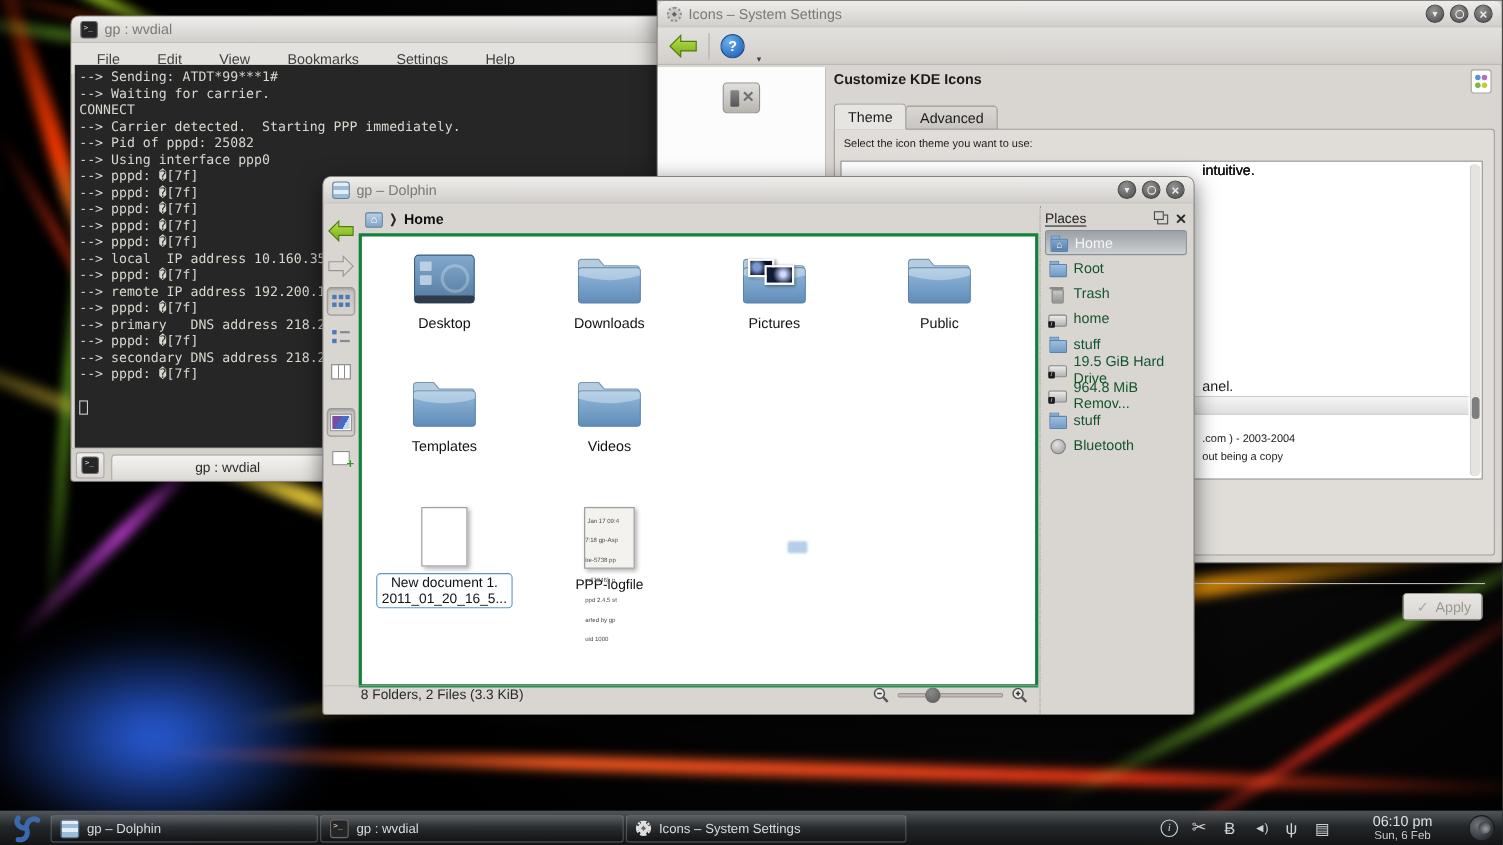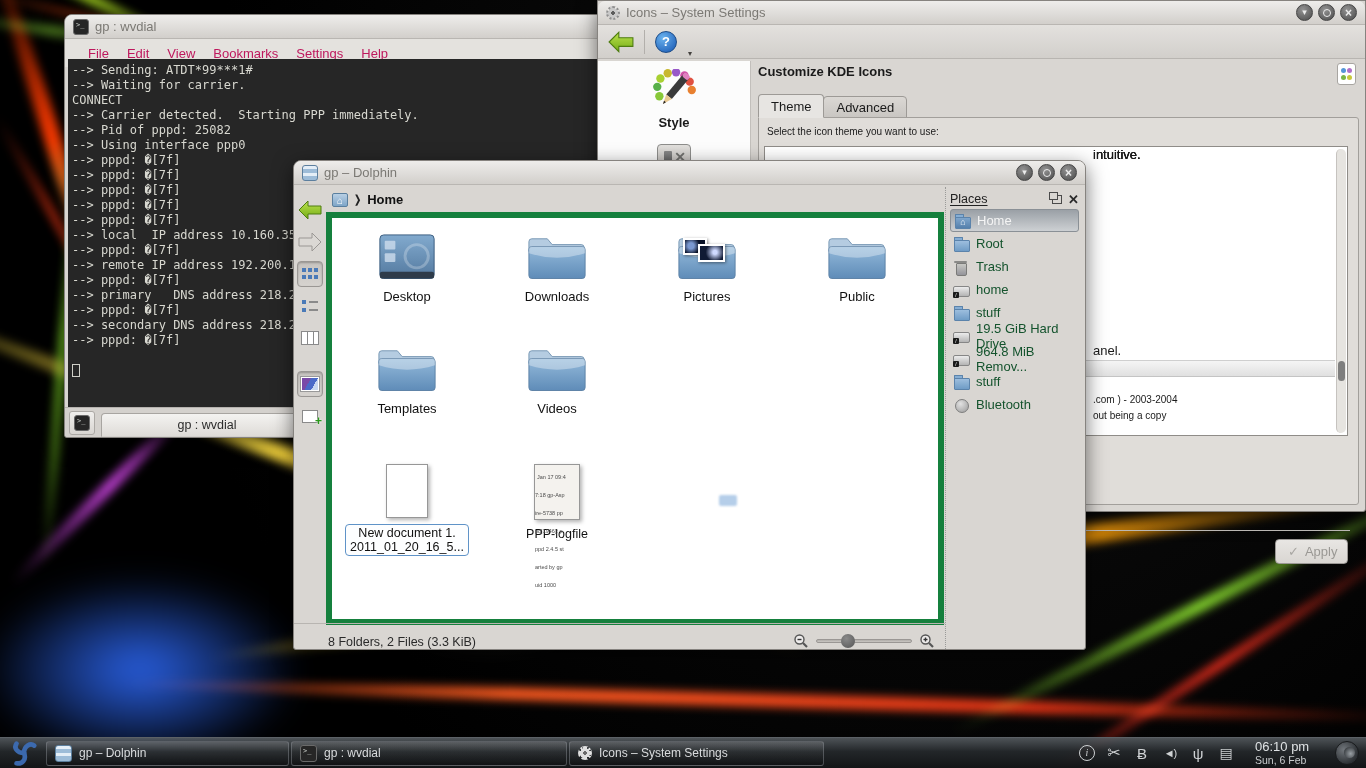--- a/index.html
+++ b/index.html
@@ -40,21 +40,21 @@
 .ico-terminal::after{content:">_";position:absolute;left:2px;top:1px;font-family:"DejaVu Sans Mono",monospace;font-size:7px;color:#cfd4cf}
 .ico-dolphin{width:16px;height:16px;border:1px solid #5c7f9e;border-radius:3px;flex:none;background:linear-gradient(#e4eef7 0 3px,#9dbcd8 3px 7px,#e4eef7 7px 10px,#9dbcd8 10px 16px)}
 .gear{width:14px;height:14px;border-radius:50%;border:2px dotted #8f8f8f;background:radial-gradient(circle,#5c5c5c 0 2px,#c9c9c9 2px 5px,transparent 5px);flex:none}
 .gear-light{border-color:#e3e3e3;background:radial-gradient(circle,#6a6a6a 0 2px,#dedede 2px 5px,transparent 5px)}
 .ico-home-crumb{width:16px;height:14px;background:linear-gradient(#b8cfe4,#7fa6c8);border:1px solid #5a7f9f;border-radius:2px;color:#fff;font-size:10px;line-height:13px;text-align:center;flex:none}
 .helpico{width:22px;height:22px;border-radius:50%;background:radial-gradient(circle at 35% 30%,#6ab2ee,#2a6cc0 75%);border:1px solid #1c4c88;color:#fff;font-weight:bold;font-size:13px;display:flex;align-items:center;justify-content:center}
 .caret{font-size:8px;color:#44413e;align-self:flex-end;margin-left:1px}
 
 
 .win-terminal{left:64px;top:14px;width:640px;height:424px;z-index:10}
-.menubar{height:28px;display:flex;align-items:center;padding-left:14px;gap:0;background:#e4e2de;font-size:13px;color:#be185d}
+.menubar{height:28px;display:flex;align-items:center;padding-left:14px;gap:16px;background:#e4e2de;font-size:13px;color:#404040}
 .menubar .mi{padding:0 9px}
 .console{position:absolute;left:3px;right:3px;top:44px;bottom:30px;background:#262626;padding:4px 4px;overflow:hidden}
 .tline{font-family:"DejaVu Sans Mono",monospace;font-size:12px;line-height:15px;color:#d8d8d0;white-space:pre}
 .cursor{width:8px;height:13px;border:1px solid #cfcfc8;margin-top:1px}
 .term-tabbar{position:absolute;left:0;right:0;bottom:0;height:30px;background:#d4d1cd;border-top:1px solid #b5b2ae;display:flex;align-items:center;padding:0 4px;gap:6px;border-radius:0 0 3px 3px}
 .tabbtn{width:26px;height:24px;border:1px solid #aca9a5;border-radius:3px;background:linear-gradient(#f0efed,#d8d5d1);display:flex;align-items:center;justify-content:center}
 .term-tab{width:212px;height:24px;border:1px solid #a8a5a1;border-bottom-color:#d4d1cd;border-radius:4px 4px 0 0;background:linear-gradient(#f4f3f1,#dedbd7);display:flex;align-items:center;justify-content:center;font-size:12.5px;color:#2c2c2c;margin-top:5px}
 
 
 .win-settings{left:597px;top:0;width:769px;height:512px;z-index:20;border-radius:0 0 3px 3px}
@@ -113,41 +113,41 @@
 .stbtn.pressed{background:linear-gradient(#c6c3bf,#d6d3cf);border-color:#9a9794;box-shadow:inset 0 1px 2px rgba(0,0,0,.25)}
 .gridico{position:relative;width:16px;height:13px}
 .gridico i{position:absolute;width:4px;height:4px;background:#4a7ab8;box-shadow:6px 0 #4a7ab8,12px 0 #4a7ab8,0 7px #4a7ab8,6px 7px #4a7ab8,12px 7px #4a7ab8}
 .detico{position:relative;width:16px;height:13px}
 .detico i{position:absolute;width:4px;height:4px;background:#4a7ab8;box-shadow:0 8px #4a7ab8}
 .detico::after{content:"";position:absolute;left:7px;top:1px;width:9px;height:2px;background:#8a8a8a;box-shadow:0 8px #8a8a8a}
 .colico{width:18px;height:14px;border:1px solid #8a8a8a;background:linear-gradient(90deg,#fff 0 5px,#8a8a8a 5px 6px,#fff 6px 11px,#8a8a8a 11px 12px,#fff 12px)}
 .prevsuper{width:18px;height:14px;border:1px solid #fff;outline:1px solid #999;background:linear-gradient(120deg,#7a4aa8 0 40%,#4a6ac8 40% 70%,#c8d8f0 70%)}
 .splitico{position:relative;width:16px;height:13px;border:1px solid #8a8a8a;background:#fff}
 .splitico::after{content:"+";position:absolute;right:-5px;bottom:-6px;color:#2a9a1a;font-weight:bold;font-size:12px;text-shadow:0 0 2px #fff}
-.dview{position:absolute;left:32px;top:51px;width:618px;height:413px;background:#fff;border:6px solid #15803d}
+.dview{position:absolute;left:32px;top:51px;width:618px;height:413px;background:#fff;border:3px solid #15803d}
 .fgrid{display:grid;grid-template-columns:repeat(4,150px);grid-auto-rows:112px;padding-top:6px}
 .fitem{display:flex;flex-direction:column;align-items:center;padding-top:8px}
 .f-ico{position:relative;width:62px;height:50px}
 .f-ico svg{position:absolute;inset:0}
 .f-ico .svg-desktop{display:none}
 .f-ico.k-desktop .svg-desktop{display:block}
 .thumb{display:none;position:absolute;border:2px solid #fff;box-shadow:1px 1px 3px rgba(0,0,0,.45)}
 .f-ico.k-photos .thumb1{display:block;left:8px;top:4px;width:22px;height:17px;background:linear-gradient(#8a7a4a,#4a3a22)}
 .f-ico.k-photos .thumb2{display:block;left:21px;top:10px;width:27px;height:18px;background:linear-gradient(100deg,#3a6aa0 30%,#80aad4 60%,#cadaea)}
 .f-ico.k-space .thumb1{display:block;left:7px;top:6px;width:24px;height:17px;background:radial-gradient(circle at 30% 45%,#7a98d0 0 3px,#0a1228 55%)}
 .f-ico.k-space .thumb2{display:block;left:22px;top:12px;width:27px;height:18px;background:radial-gradient(circle at 65% 45%,#cfdaff 0 2px,#101a34 55%)}
 .f-label{margin-top:7px;font-size:13px;color:#111;text-align:center;white-space:nowrap}
 .page{position:relative;width:42px;height:54px;background:#fff;border:1px solid #979797;box-shadow:2px 2px 4px rgba(0,0,0,.3);margin-top:2px}
 .page .preview{font-size:5.5px;line-height:6.6px;color:#4a4a4a;padding:3px 2px;white-space:pre-line;overflow:hidden;height:100%}
 .page.k-log{width:46px;height:56px;background:#f4f2ee}
 .file-label{margin-top:6px;font-size:12.5px;line-height:14px;color:#111;text-align:center;padding:1px 4px}
 .fitem.selected .file-label{border:1px solid #5f93c8;border-radius:4px;background:#fdfeff}
 .file-l2:empty{display:none}
 .drag-blob{position:absolute;left:387px;top:277px;width:18px;height:11px;background:rgba(120,165,215,.55);border-radius:2px;filter:blur(1px)}
-.statusbar{position:absolute;left:0;bottom:0;width:651px;height:26px;border-top:1px solid #b8b5b1;display:flex;align-items:flex-end;padding:0 10px 0 34px;font-size:12.5px;color:#2a2a2a;border-radius:0 0 0 3px}
+.statusbar{position:absolute;left:0;bottom:0;width:651px;height:26px;border-top:1px solid #b8b5b1;display:flex;align-items:flex-start;padding:0 10px 0 34px;font-size:12.5px;color:#2a2a2a;border-radius:0 0 0 3px}
 .status-text{flex:1}
 .zoomslider{display:flex;align-items:center;gap:7px}
 .ztrack{width:96px;height:4px;background:linear-gradient(#b0ada9,#cac7c3);border-radius:2px;border:1px solid #9a9794;position:relative}
 .zhandle{position:absolute;left:24px;top:-6px;width:14px;height:14px;border-radius:50%;background:radial-gradient(circle at 38% 32%,#8a8a8a,#555)}
 .places{position:absolute;left:651px;top:26px;right:2px;bottom:0;padding:2px 4px;border-left:1px dotted #9a9a98}
 .places-head{display:flex;align-items:center;height:20px;gap:6px}
 .places-title{flex:1;font-size:12.5px;color:#222;text-decoration:underline;text-decoration-thickness:1px;text-underline-offset:2px}
 .float-ico{width:10px;height:9px;border:1px solid #4a4a4a;position:relative}
 .float-ico::after{content:"";position:absolute;left:-4px;top:-4px;width:7px;height:6px;border:1px solid #4a4a4a;background:#d9d6d2}
 .xico{font-size:13px;font-weight:bold;color:#2a2a2a;line-height:1}
@@ -173,21 +173,21 @@
 .task .ico-dolphin,.task .ico-terminal{width:17px;height:17px}
 .tray{margin-left:auto;display:flex;align-items:center;gap:10px;padding:0 8px}
 .tray-ico{width:18px;height:18px;display:flex;align-items:center;justify-content:center;color:#ced1d3;font-size:16px;line-height:1}
 .k-info{border:1.5px solid #ced1d3;border-radius:50%;width:16px;height:16px;font-size:10px;font-style:italic;font-family:"Liberation Serif",serif}
 .k-info::before{content:"i"}
 .k-klipper::before{content:"✂"}
 .k-bluetooth2::before{content:"Ƀ";font-size:15px}
 .k-volume::before{content:"◄)";font-size:11px;letter-spacing:-1px}
 .k-usb::before{content:"ψ";font-size:15px}
 .k-battery::before{content:"▤";font-size:14px}
-.clock{text-align:left;color:#dfe2e4;line-height:1.15;margin:0 12px;min-width:64px}
+.clock{text-align:center;color:#dfe2e4;line-height:1.15;margin:0 24px;min-width:64px}
 .clock .time{font-size:13px}
 .clock .date{font-size:10.5px;color:#c9ccce}
 .cashew{width:24px;height:24px;border-radius:50%;background:radial-gradient(circle at 35% 35%,#71767b,#2c3034 72%);border:1px solid #191b1d;position:relative;margin:0 4px}
 .cashew::after{content:"";position:absolute;left:8px;top:5px;width:11px;height:11px;border-radius:50%;background:radial-gradient(circle at 60% 60%,#9aa0a5,#3a3e42 75%)}
 </style>
 </head>
 <body>
 
 <svg width="0" height="0" style="position:absolute">
   <defs>
@@ -296,39 +296,20 @@
     <div class="set-toolbar">
       <svg width="26" height="22" viewBox="0 0 24 20">
         <path d="M1 10 L10 1 v5 h13 v8 h-13 v5 z" fill="url(#ga)" stroke="#4e7c10"></path>
       </svg>
       <span class="tb-sep"></span>
       <span class="helpico">?</span>
       <span class="caret">▾</span>
     </div>
     <div class="set-body">
       <div class="set-sidebar">
-        <div class="style-item">
-          <svg width="46" height="42" viewBox="0 0 44 40">
-            <circle cx="8" cy="26" r="4" fill="#88c838"></circle>
-              <circle cx="6" cy="17" r="4" fill="#58b04a"></circle>
-            <circle cx="9" cy="9" r="4" fill="#a8d032"></circle>
-              <circle cx="16" cy="4" r="4" fill="#c8b830"></circle>
-            <circle cx="24" cy="3" r="4" fill="#9858c8"></circle>
-              <circle cx="32" cy="6" r="4" fill="#d050a8"></circle>
-            <circle cx="37" cy="12" r="4" fill="#e05040"></circle>
-              <circle cx="39" cy="20" r="4" fill="#e88030"></circle>
-            <g transform="rotate(40 22 20)">
-              <rect x="19" y="2" width="7" height="26" fill="#3a3a3a"></rect>
-              <rect x="19" y="0" width="7" height="5" rx="2" fill="#e080c0"></rect>
-              <path d="M19 28 l3.5 9 3.5 -9 z" fill="#e8c890"></path>
-              <path d="M21.3 34 l1.2 3 1.2 -3 z" fill="#222"></path>
-            </g>
-          </svg>
-          <span class="style-label">Style</span>
-        </div>
         <div class="hw-ico"></div>
       </div>
       <div class="set-main">
         <div class="set-header">Customize KDE Icons</div>
         <div class="fourdot">
             <i class="d1"></i>
             <i class="d2"></i>
             <i class="d3"></i>
             <i class="d4"></i>
           </div>

